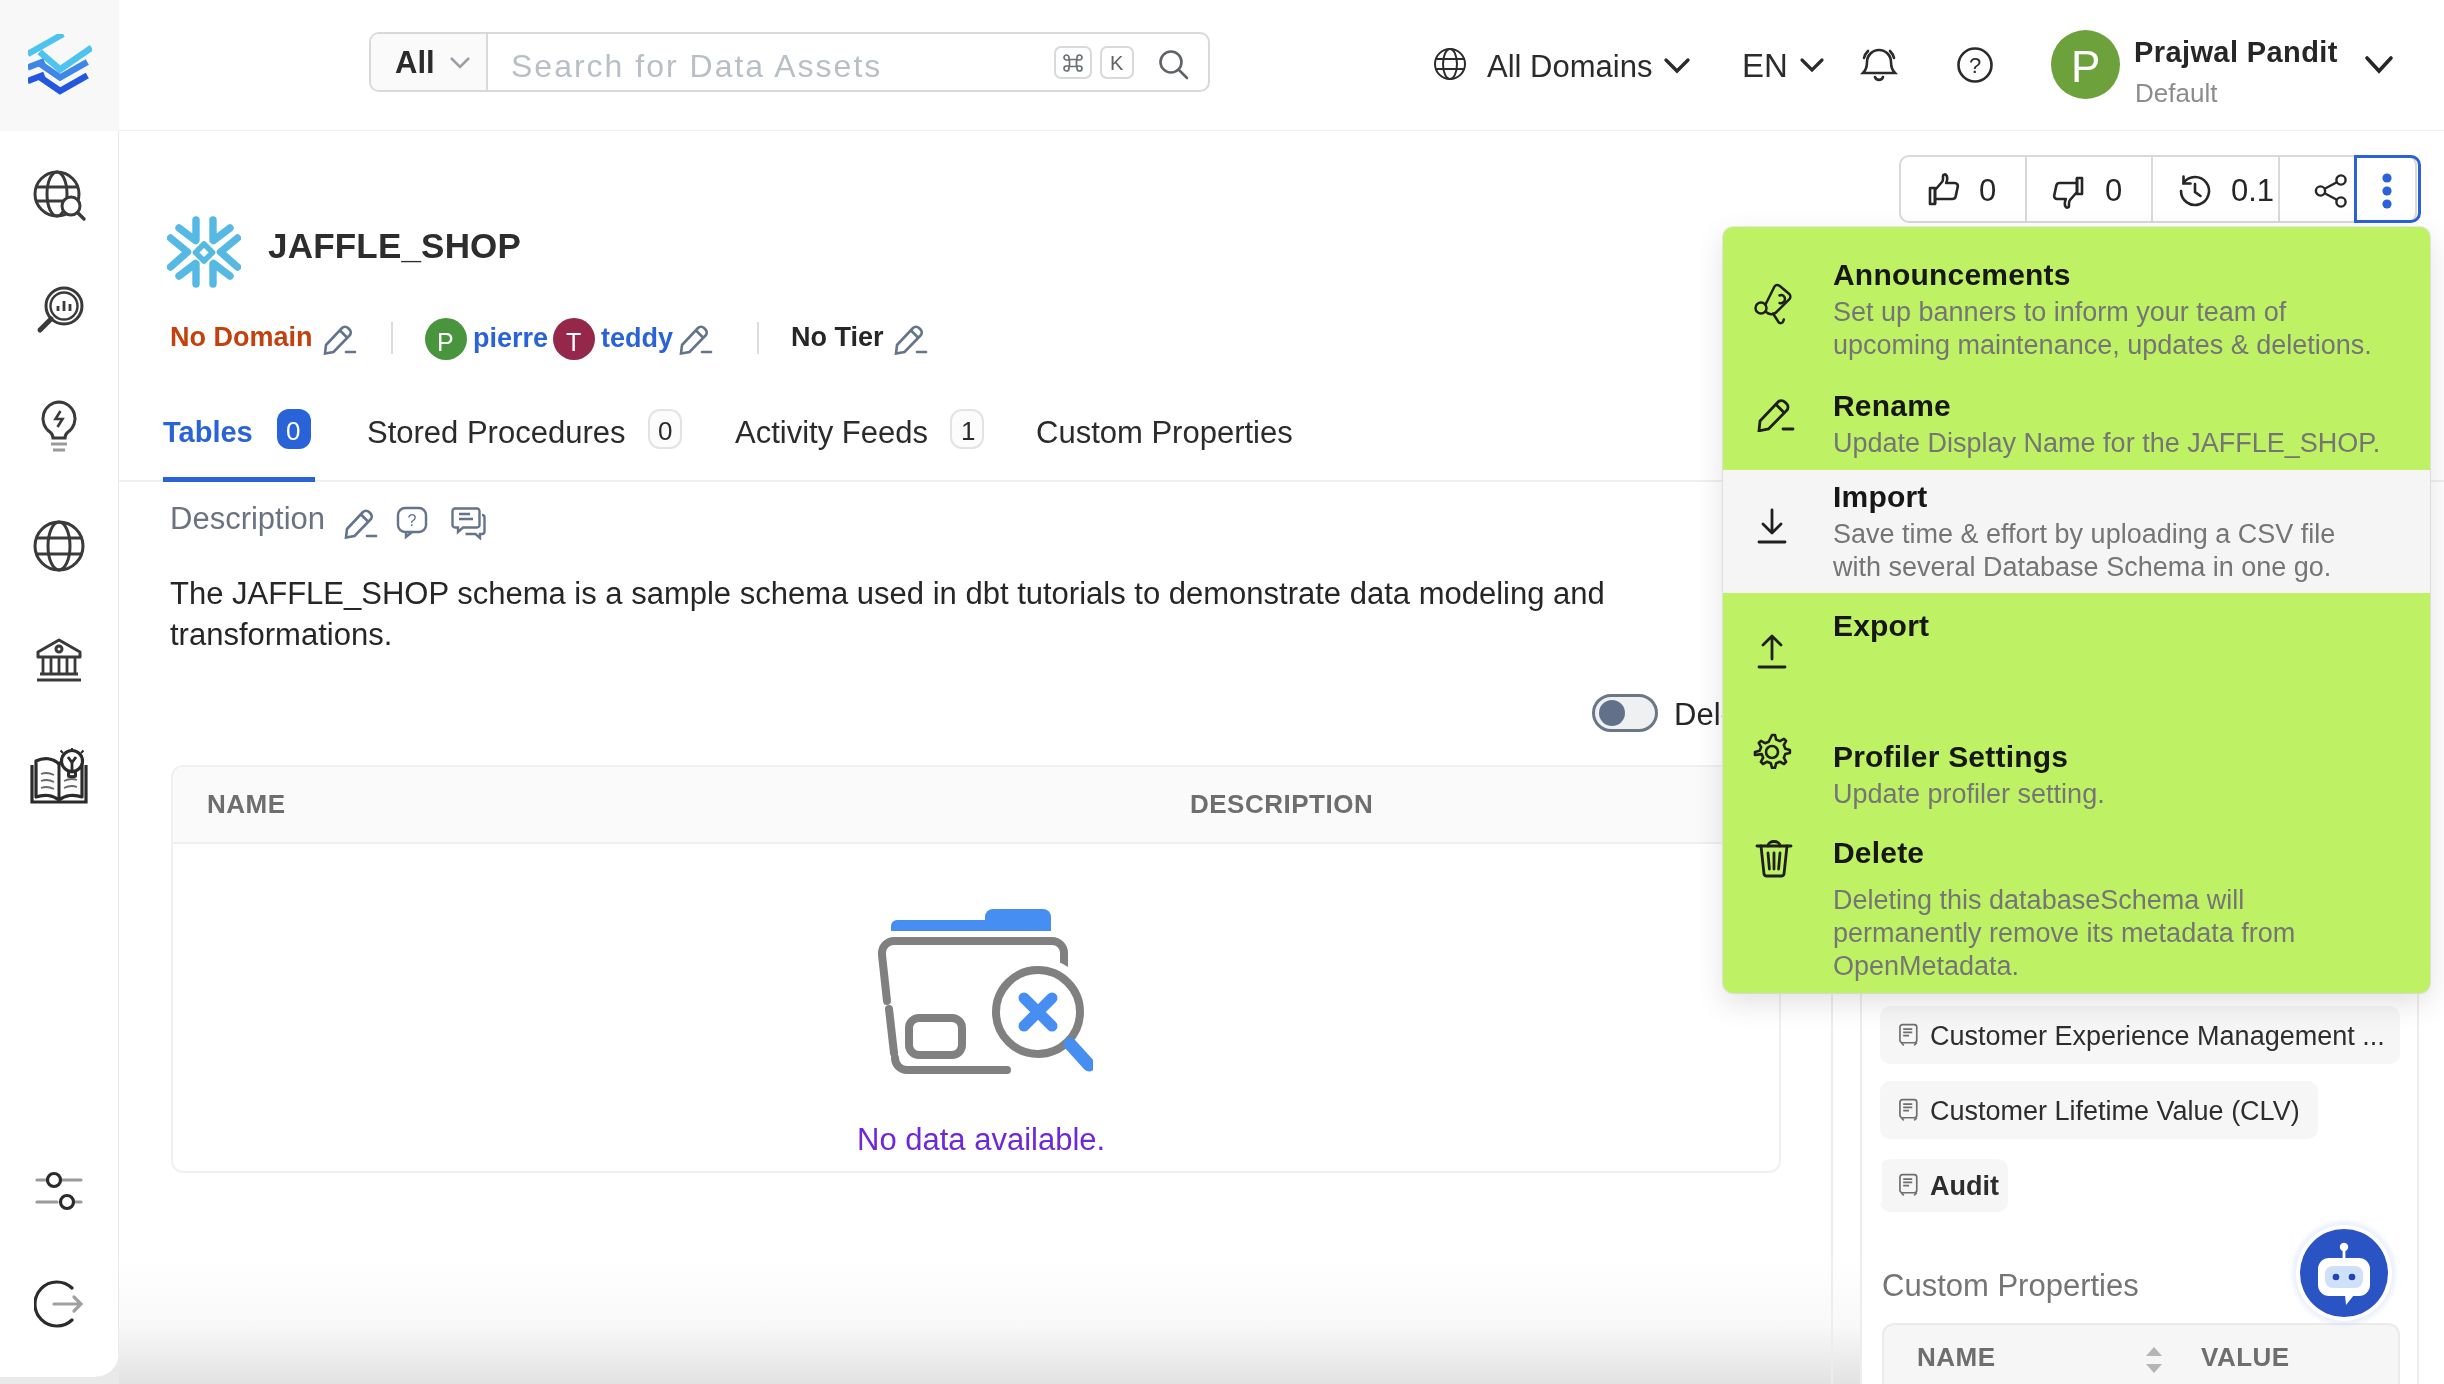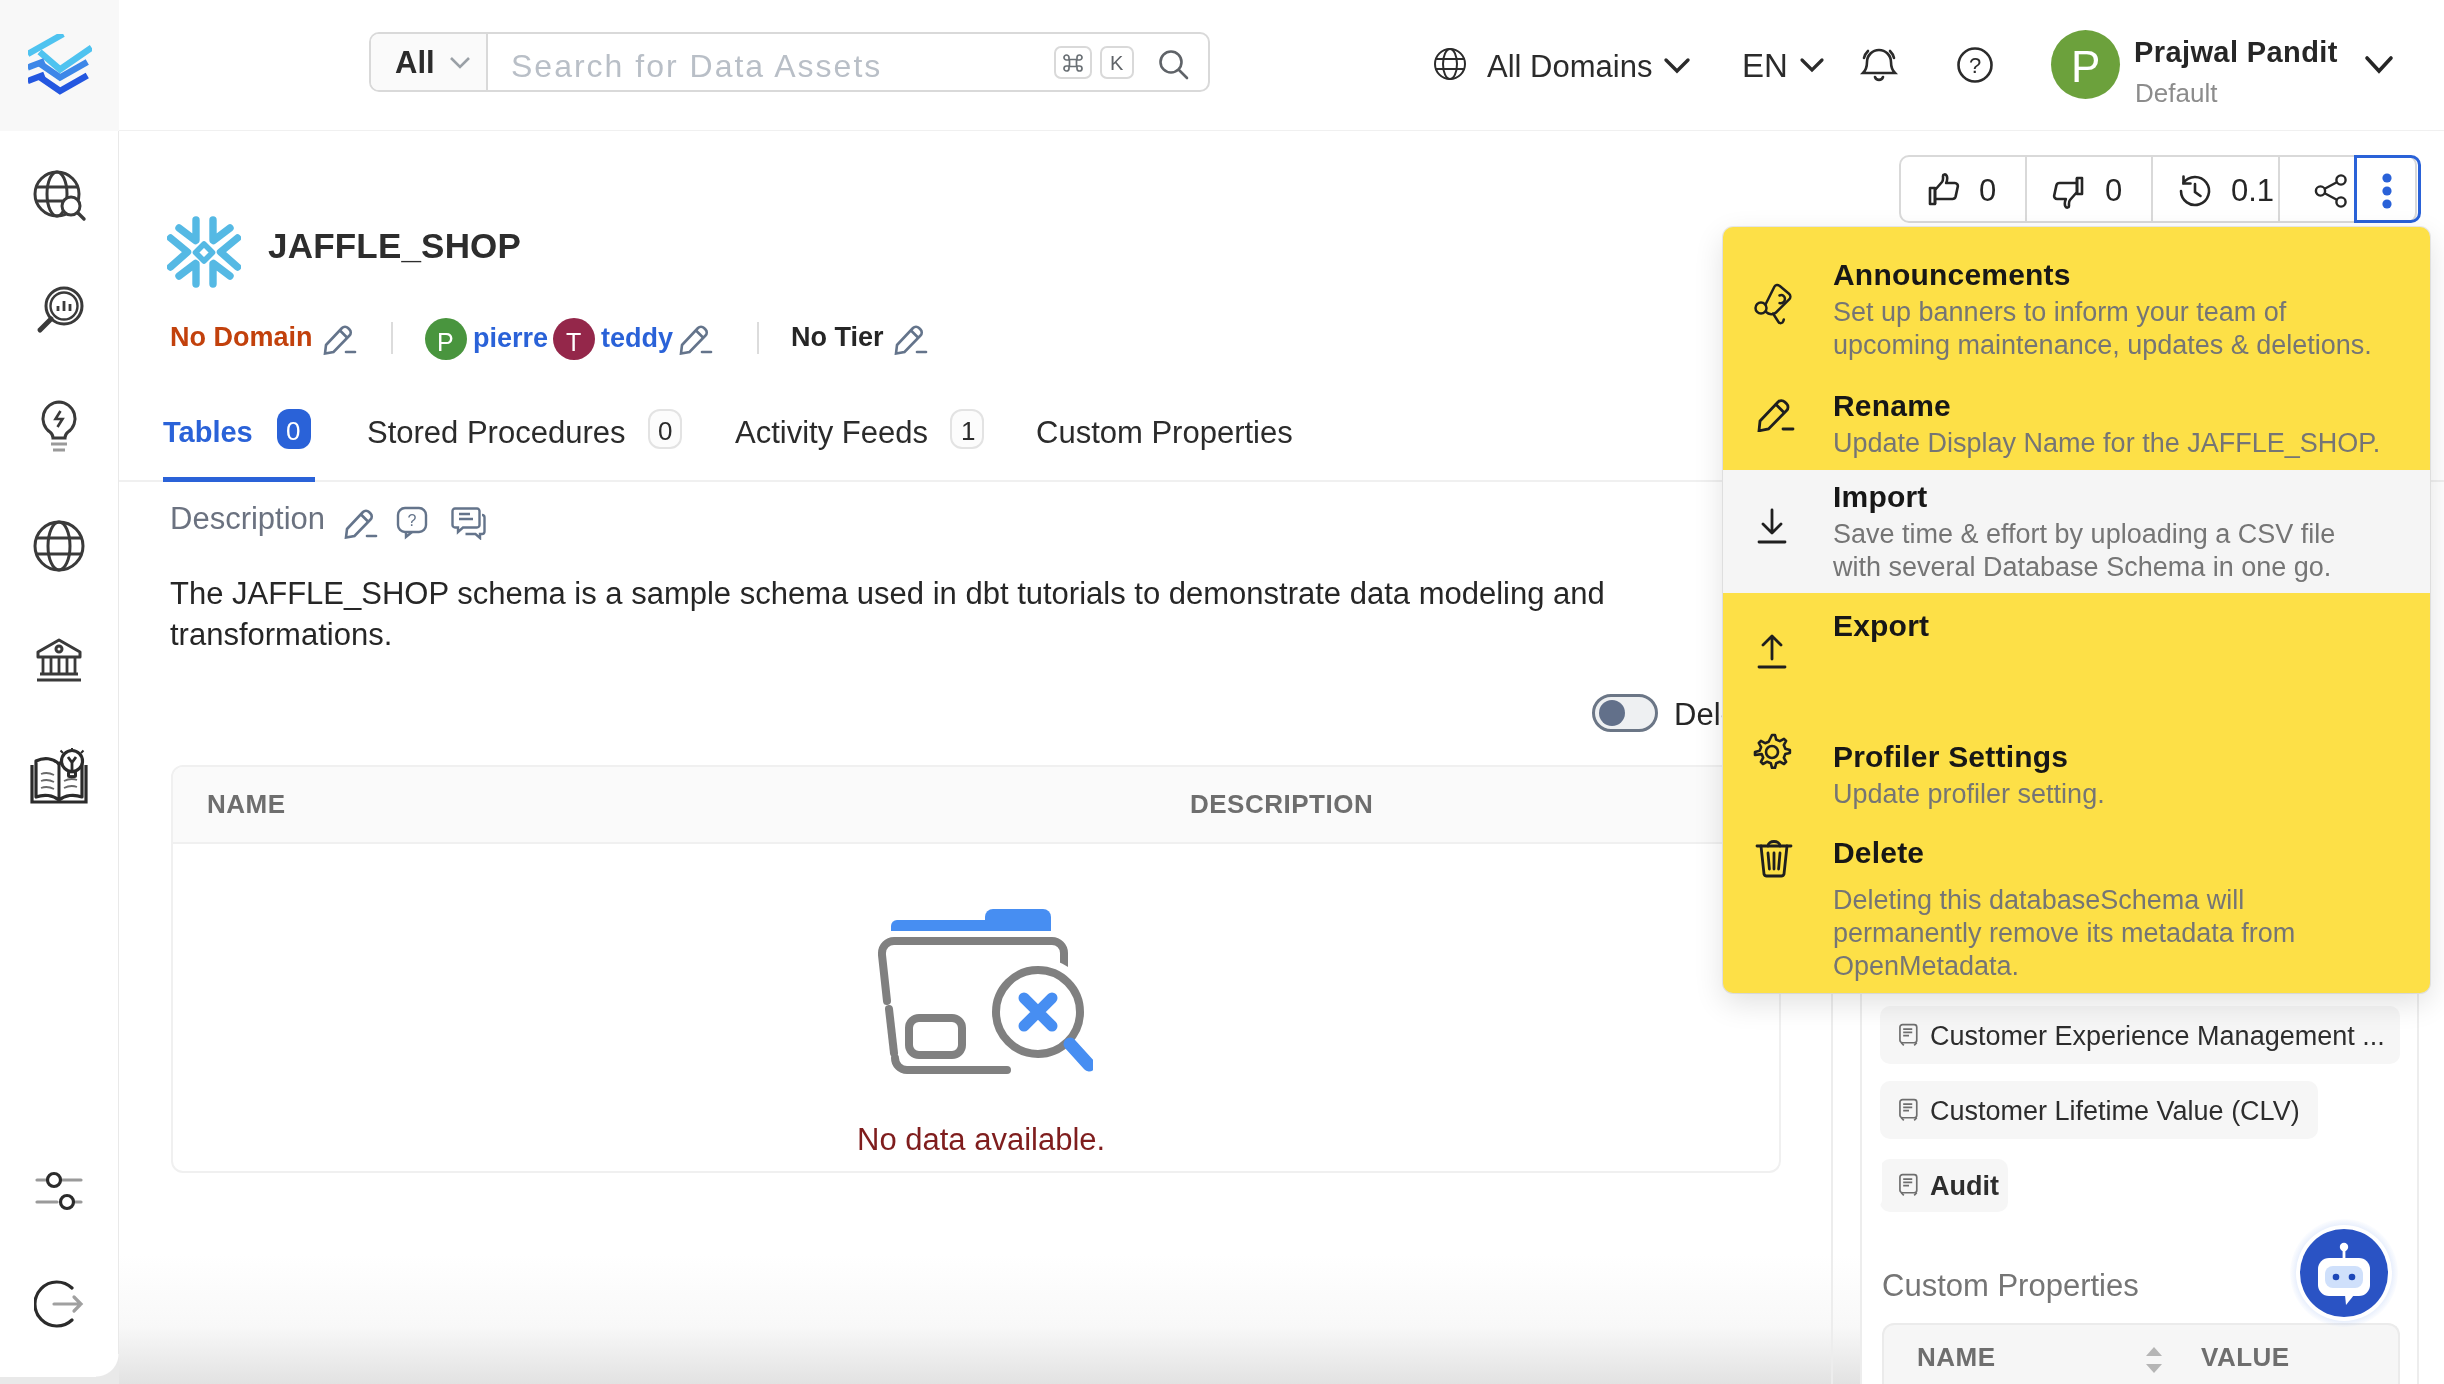--- a/index.html
+++ b/index.html
@@ -264,21 +264,21 @@
       <path d="M22 150 a12 12 0 0 0 12 12 h100"></path>
       <rect x="36" y="110" width="53" height="37" rx="10"></rect>
     </g>
     <circle cx="165" cy="104" r="54" fill="#fff"></circle>
     <circle cx="165" cy="104" r="42" fill="none" stroke="#808080" stroke-width="8"></circle>
     <g stroke="#478ef2" stroke-width="11" stroke-linecap="round">
           <path d="M151 90 L179 118 M179 90 L151 118"></path>
         </g>
     <path d="M197 136 L216 157" stroke="#478ef2" stroke-width="13" stroke-linecap="round"></path>
   </svg>
-  <span class="abs" style="left:684px;top:355px;font-size:31px;color:#7f1d1d">No data available.</span>
+  <span class="abs" style="left:684px;top:355px;font-size:31px;color:#6d28d9">No data available.</span>
 </div>
 
 <div class="abs" style="left:119px;top:1255px;width:1741px;height:129px;background:linear-gradient(180deg,rgba(228,228,228,0) 0%,rgba(228,228,228,0.25) 55%,rgba(223,223,223,0.9) 100%)"></div>
 <div class="abs" style="left:0;top:1377px;width:119px;height:7px;background:#e9e9e9"></div>
 <div class="abs" style="left:96px;top:1354px;width:23px;height:23px;background:radial-gradient(circle at 0 0,#fff 22px,#e9e9e9 23px)"></div>
 
 <div class="abs" style="left:1831px;top:400px;width:2px;height:984px;background:#ededed"></div>
 <div class="abs" style="left:1860px;top:488px;width:2px;height:896px;background:#ededed"></div>
 <div class="abs" style="left:2417px;top:993px;width:2px;height:391px;background:#ededed"></div>
 
@@ -371,21 +371,21 @@
         </g>
       </svg>
   <div class="abs" style="left:453px;top:-2px;width:67px;height:68px;border:3px solid #2a62d8;border-radius:0 10px 10px 0"></div>
   <svg class="abs" style="left:480px;top:16px" width="12" height="36" viewBox="0 0 12 36">
         <circle cx="6" cy="5" r="4.6" fill="#2a62d8"></circle>
         <circle cx="6" cy="18" r="4.6" fill="#2a62d8"></circle>
         <circle cx="6" cy="31" r="4.6" fill="#2a62d8"></circle>
       </svg>
 </div>
 
-<div class="abs" style="left:1723px;top:227px;width:707px;height:766px;background:#fde047;border-radius:10px;box-shadow:0 10px 30px rgba(0,0,0,0.12),0 0 0 1px #ececec" id="menu">
+<div class="abs" style="left:1723px;top:227px;width:707px;height:766px;background:#bef264;border-radius:10px;box-shadow:0 10px 30px rgba(0,0,0,0.12),0 0 0 1px #ececec" id="menu">
   <div class="abs" style="left:0;top:243px;width:707px;height:123px;background:#f5f5f5"></div>
 
   <svg class="abs" style="left:29px;top:54px" width="44" height="44" viewBox="0 0 44 44">
         <g fill="none" stroke="#1f1f1f" stroke-width="2.5" stroke-linecap="round" stroke-linejoin="round">
     <circle cx="9" cy="27" r="5.5"></circle>
     <path d="M13.5 23.5 L22.5 5.5 C23.5 3.6 26 3.4 27.5 4.8 L37 12.8 C38.6 14.2 38.8 16.6 37.4 18.2 L24 31.5 C21.5 34 16.5 33.5 14.3 31.2"></path>
     <path d="M27.5 14.5 c3.2-1.3 6 1 5.3 4.4 c-0.5 2.4-2.8 3.8-5.2 3.2"></path>
     <path d="M21 32.5 L26.5 41 c1.2 1.8 4 1.4 4.7-0.7 l0.6-1.8"></path>
   </g>
       </svg>

